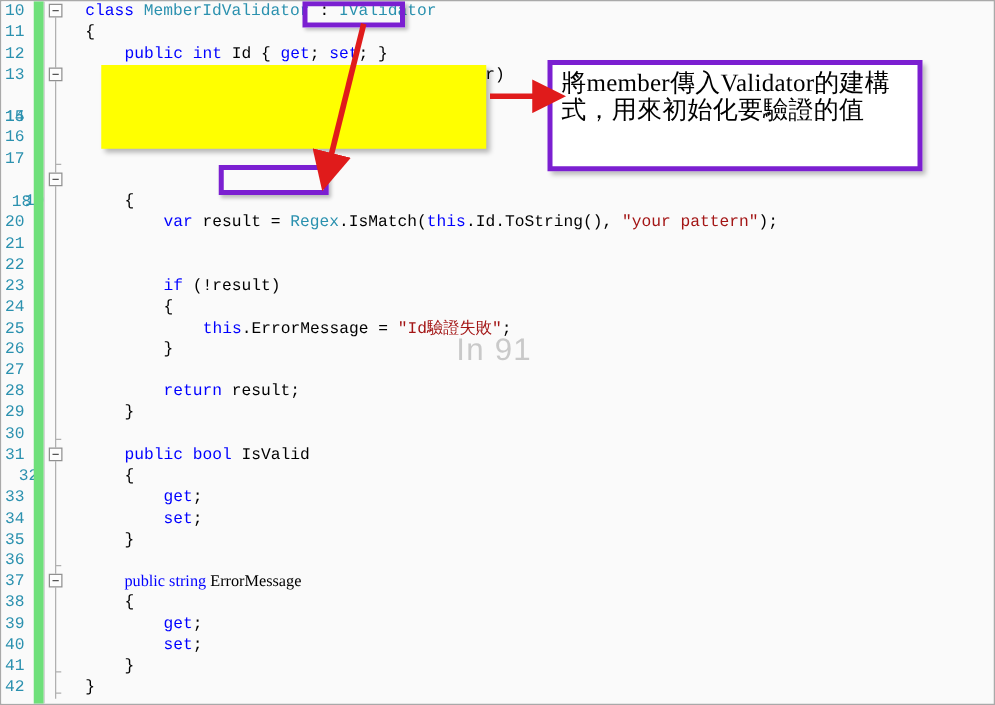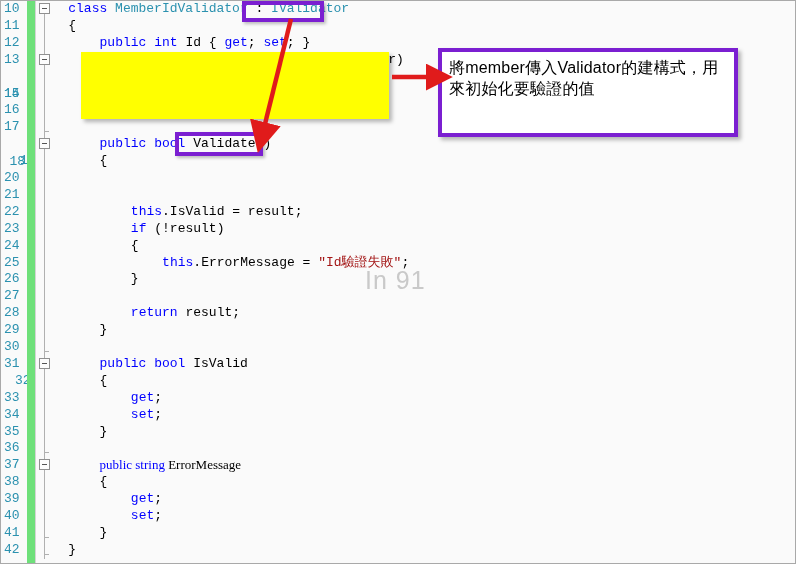--- a/index.html
+++ b/index.html
@@ -125,22 +125,22 @@
     left: 437px; top: 47px;
     width: 300px; height: 89px;
     box-sizing: border-box;
     border: 4px solid #7b1fd1;
     background: #ffffff;
     box-shadow: 3px 3px 4px rgba(0,0,0,0.28);
     z-index: 8;
     padding: 5px 8px 0 7px;
   }
   #annot-text {
-    font-family: Liberation Sans, sans-serif;
-    font-size: 16px;
+    font-family: Liberation Serif, serif;
+    font-size: 20px;
     line-height: 21px;
     color: #000000;
     letter-spacing: 0.2px;
   }
 
   
   #arrows {
     position: absolute; left: 0; top: 0;
     width: 796px; height: 564px;
     z-index: 9;
@@ -218,24 +218,23 @@
 
   <div id="code">
       <div class="code-line" style="top: -1px; left: 31.28px;"><span class="kw">class </span><span class="typ">MemberIdValidator</span><span class="plain"> : </span><span class="typ">IValidator</span></div>
       <div class="code-line" style="top: 15.9px; left: 31.28px;"><span class="plain">{</span></div>
       <div class="code-line" style="top: 32.8px; left: 62.56px;"><span class="kw">public </span><span class="kw">int </span><span class="plain">Id { </span><span class="kw">get</span><span class="plain">; </span><span class="kw">set</span><span class="plain">; }</span></div>
       <div class="code-line" style="top: 49.7px; left: 62.56px;"><span class="kw">public </span><span class="plain">MemberIdValidator(</span><span class="gtype">Member</span><span class="plain"> member)</span></div>
       <div class="code-line" style="top: 66.6px; left: 62.56px;"><span class="plain">{</span></div>
       <div class="code-line" style="top: 83.5px; left: 93.84px;"><span class="kw">this</span><span class="plain">.Id = member.Id;</span></div>
       <div class="code-line" style="top: 100.4px; left: 62.56px;"><span class="plain">}</span></div>
       <div class="code-line" style="top: 117.3px; left: 0px;"></div>
-      <div class="code-line" style="top: 134.2px; left: 62.56px;"><span class="kw">public </span><span class="kw">bool </span><span class="plain">Validate()</span></div>
       <div class="code-line" style="top: 151.1px; left: 62.56px;"><span class="plain">{</span></div>
+      <div class="code-line" style="top: 168px; left: 93.84px;"><span class="kw">var</span><span class="plain"> result = </span><span class="typ">Regex</span><span class="plain">.IsMatch(</span><span class="kw">this</span><span class="plain">.Id.ToString(), </span><span class="str">"your pattern"</span><span class="plain">);</span></div>
       <div class="code-line" style="top: 184.9px; left: 0px;"></div>
-      <div class="code-line" style="top: 201.8px; left: 93.84px;"><span class="kw">this</span><span class="plain">.IsValid = result;</span></div>
       <div class="code-line" style="top: 218.7px; left: 93.84px;"><span class="kw">if</span><span class="plain"> (!result)</span></div>
       <div class="code-line" style="top: 235.6px; left: 93.84px;"><span class="plain">{</span></div>
       <div class="code-line" style="top: 252.5px; left: 125.12px;"><span class="kw">this</span><span class="plain">.ErrorMessage = </span><span class="str">"Id驗證失敗"</span><span class="plain">;</span></div>
       <div class="code-line" style="top: 269.4px; left: 93.84px;"><span class="plain">}</span></div>
       <div class="code-line" style="top: 286.3px; left: 0px;"></div>
       <div class="code-line" style="top: 303.2px; left: 93.84px;"><span class="kw">return</span><span class="plain"> result;</span></div>
       <div class="code-line" style="top: 320.1px; left: 62.56px;"><span class="plain">}</span></div>
       <div class="code-line" style="top: 337px; left: 0px;"></div>
       <div class="code-line" style="top: 353.9px; left: 62.56px;"><span class="kw">public </span><span class="kw">bool </span><span class="plain">IsValid</span></div>
       <div class="code-line" style="top: 370.8px; left: 62.56px;"><span class="plain">{</span></div>

